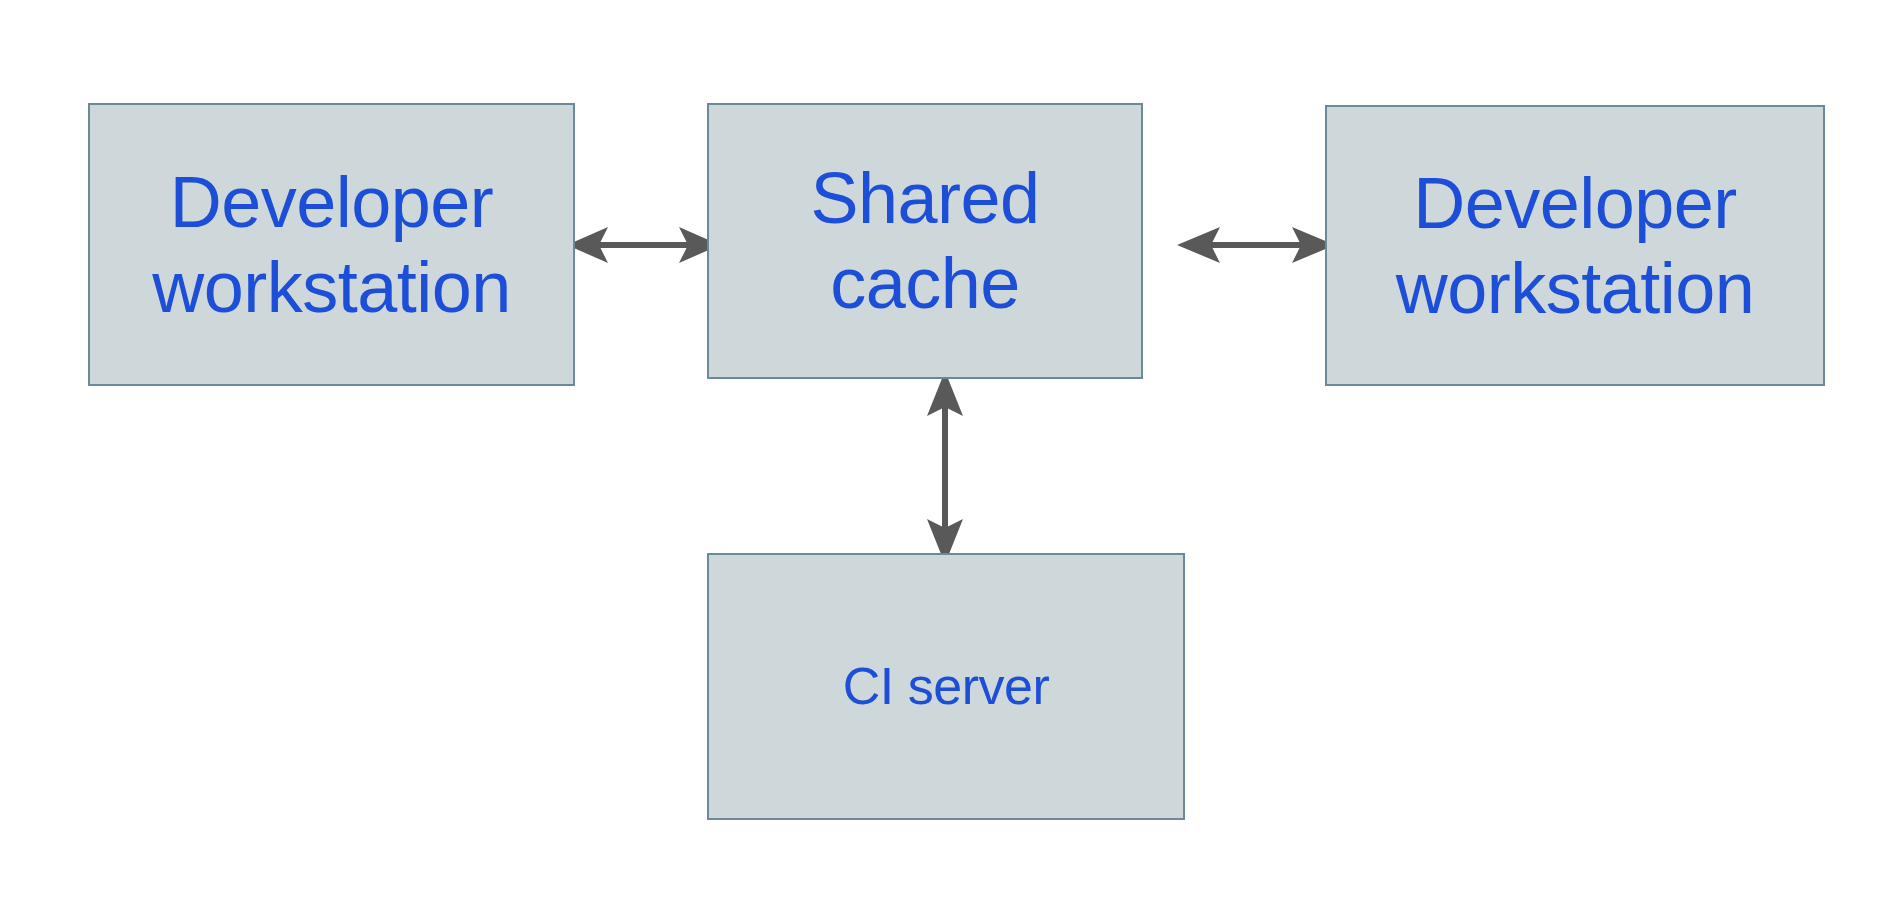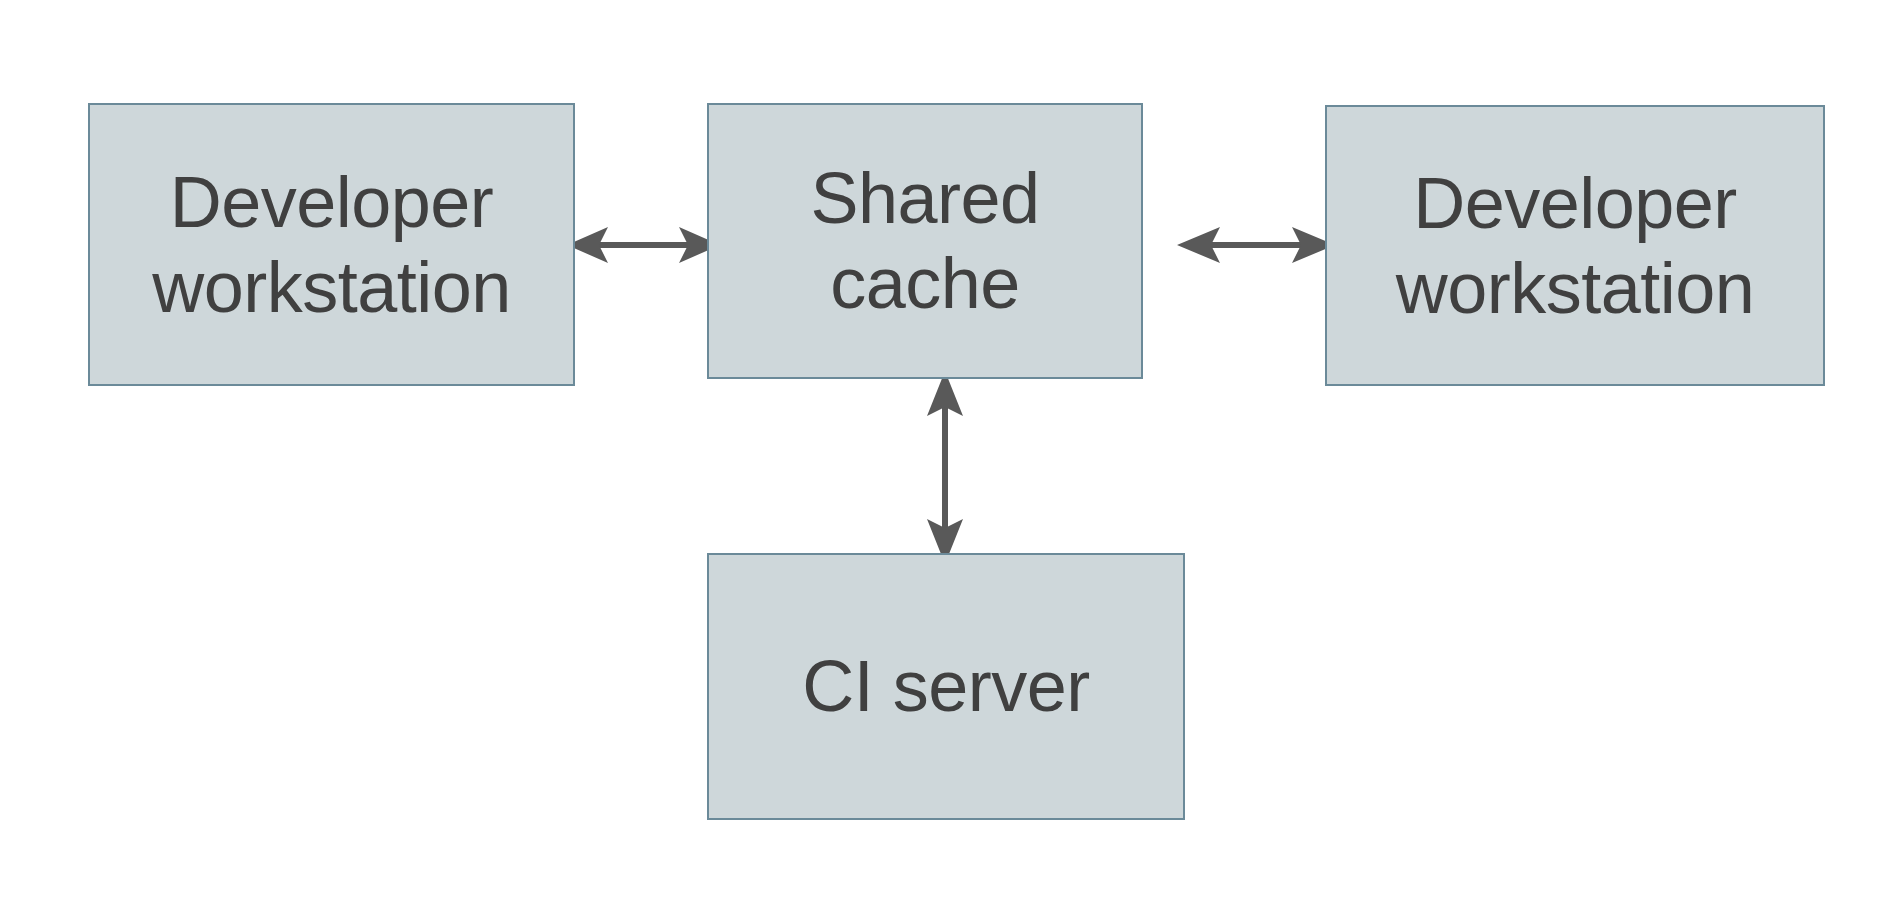--- a/index.html
+++ b/index.html
@@ -24,21 +24,21 @@
     box-sizing: border-box;
     background: #ced7da;
     border: 2px solid #6b8a99;
     display: flex;
     align-items: center;
     justify-content: center;
     text-align: center;
   }
   .node-label {
     font-family: "Liberation Sans", sans-serif;
-    color: #404040;
+    color: #1d4ed8;
     font-weight: 400;
     line-height: 1.18;
     letter-spacing: -0.5px;
     white-space: pre-line;
     padding: 0 6px;
   }
   
   #node-dev-left {
     left: 88px;  top: 103px;  width: 487px;  height: 283px;
   }
@@ -50,21 +50,21 @@
   }
   #node-ci-server {
     left: 707px; top: 553px;  width: 478px;  height: 267px;
   }
   #node-dev-left .node-label,
   #node-dev-right .node-label,
   #node-shared-cache .node-label {
     font-size: 72px;
   }
   #node-ci-server .node-label {
-    font-size: 72px;
+    font-size: 52px;
   }
   
   .connector {
     position: absolute;
     pointer-events: none;
   }
   #conn-left {
     left: 566px; top: 215px; width: 155px; height: 60px;
   }
   #conn-right {

